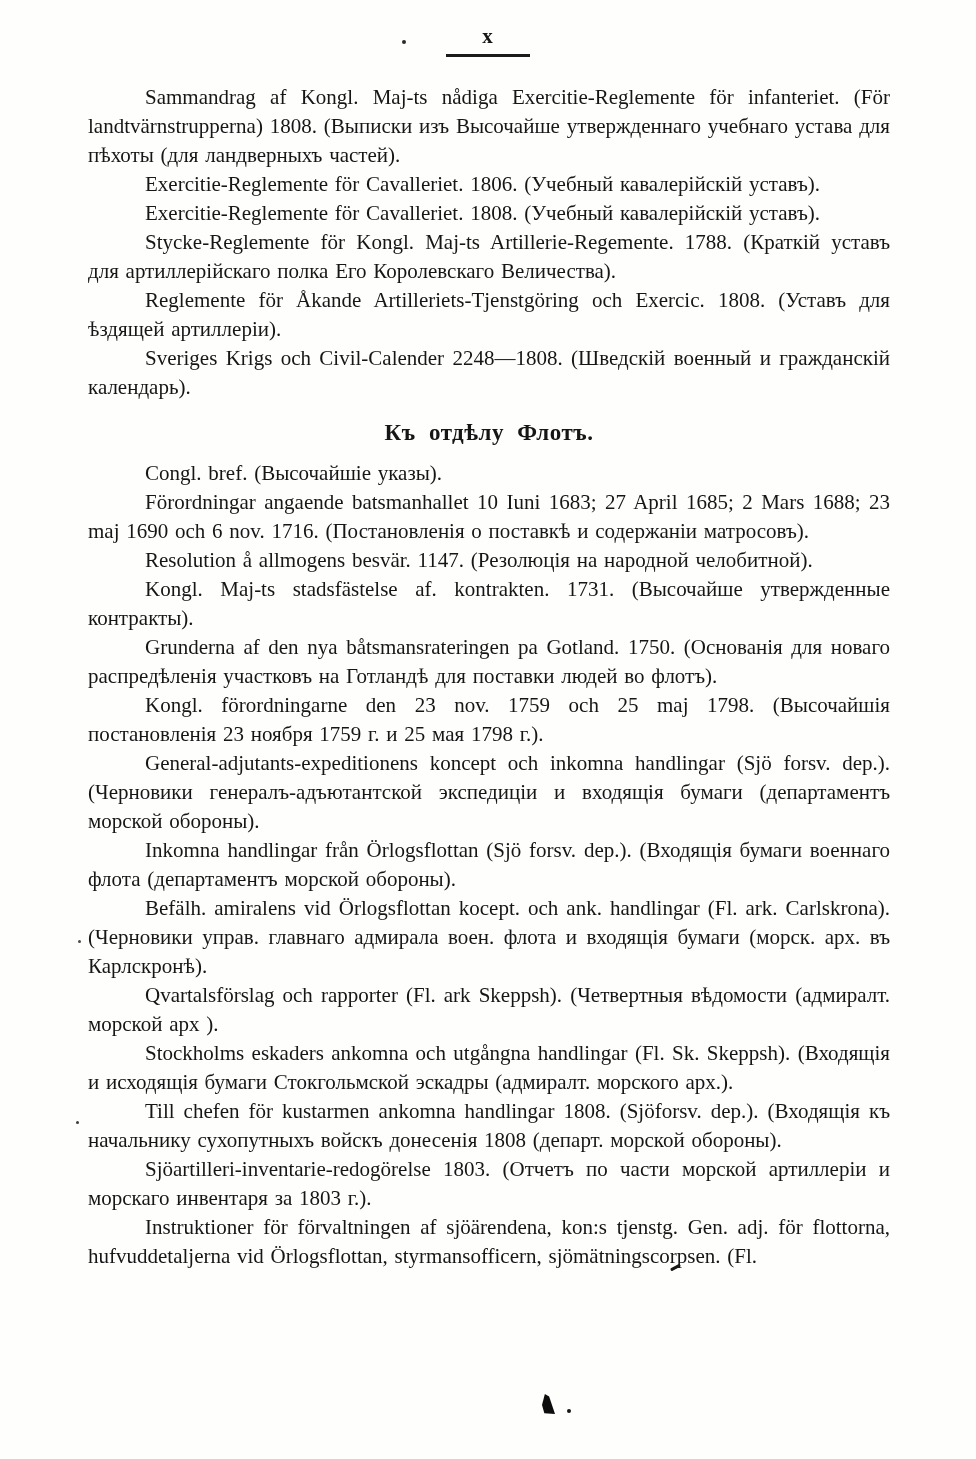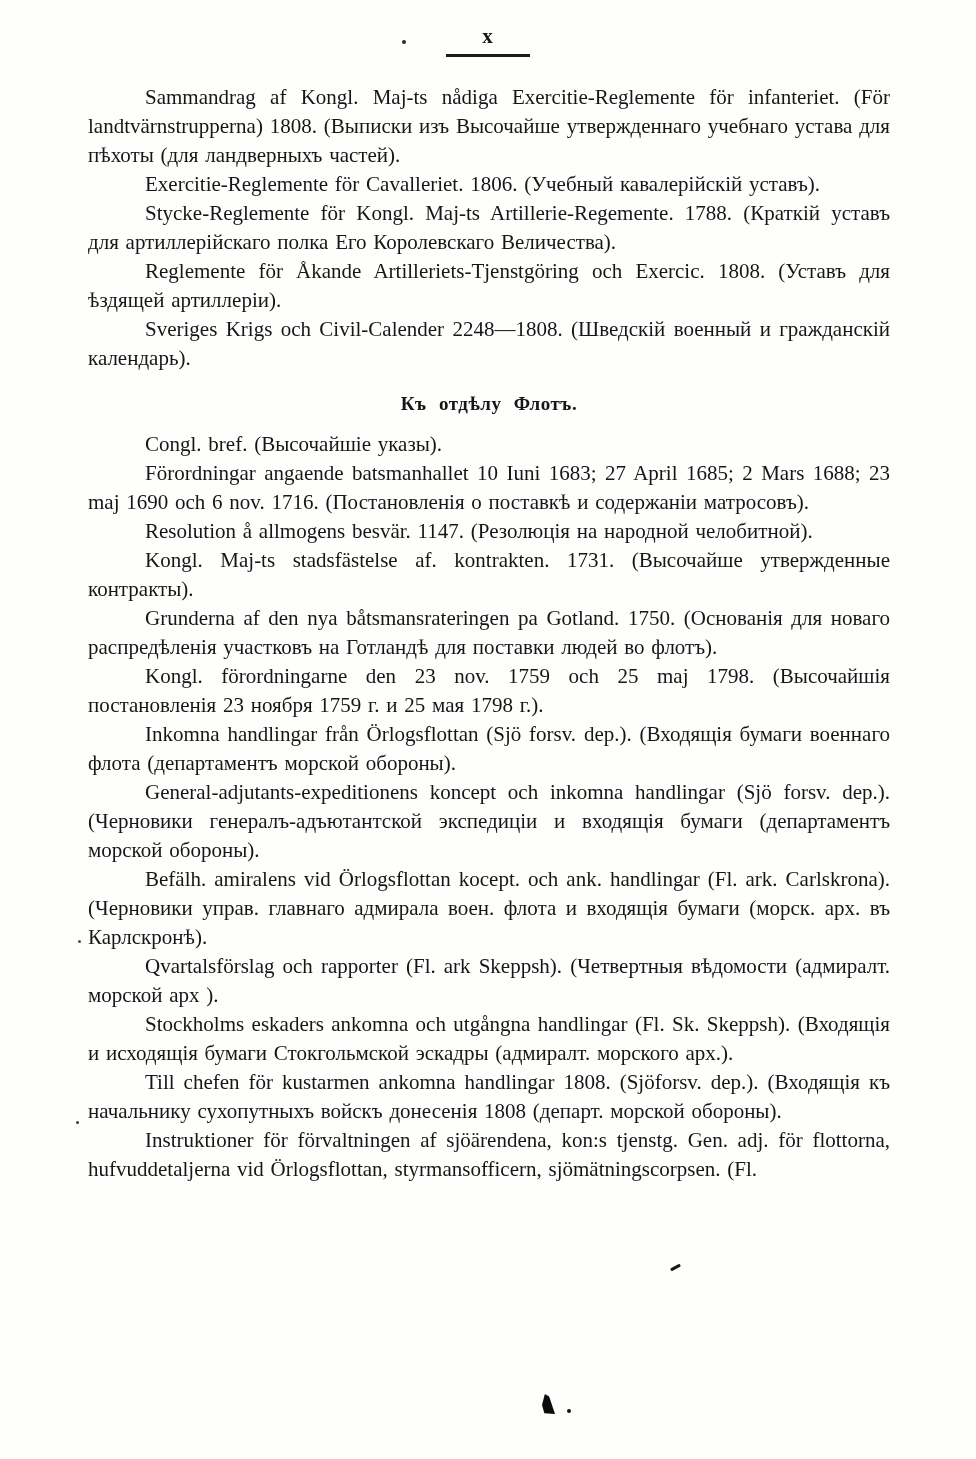--- a/index.html
+++ b/index.html
@@ -40,21 +40,21 @@
     line-height: 29px;
     text-align: justify;
     word-spacing: 1.5px;
   }
   .entry {
     margin: 0;
     text-indent: 57px;
   }
   .section-heading {
     margin: 16px 0 12px 0;
-    font-size: 19px;
+    font-size: 23px;
     font-weight: bold;
     text-align: center;
     text-indent: 0;
     letter-spacing: 0.5px;
     word-spacing: 7px;
   }
   .ink-mark {
     position: absolute;
     background: #171717;
   }
@@ -70,38 +70,40 @@
 
 <div class="page">
 
   <div class="header-area">
     <span class="page-number">x</span>
   </div>
 
   <div class="text-block">
     <p class="entry">Sammandrag af Kongl. Maj-ts nådiga Exercitie-Reglemente för infanteriet. (För landtvärnstrupperna) 1808. (Выписки изъ Высочайше утвержденнаго учебнаго устава для пѣхоты (для ландверныхъ частей).</p>
     <p class="entry">Exercitie-Reglemente för Cavalleriet. 1806. (Учебный кавалерійскій уставъ).</p>
+    <p class="entry">Exercitie-Reglemente för Cavalleriet. 1808. (Учебный кавалерійскій уставъ).</p>
     <p class="entry">Stycke-Reglemente för Kongl. Maj-ts Artillerie-Regemente. 1788. (Краткій уставъ для артиллерійскаго полка Его Королевскаго Величества).</p>
     <p class="entry">Reglemente för Åkande Artilleriets-Tjenstgöring och Exercic. 1808. (Уставъ для ѣздящей артиллеріи).</p>
     <p class="entry">Sveriges Krigs och Civil-Calender 2248—1808. (Шведскій военный и гражданскій календарь).</p>
 
     <h2 class="section-heading">Къ отдѣлу Флотъ.</h2>
 
     <p class="entry">Congl. bref. (Высочайшіе указы).</p>
     <p class="entry">Förordningar angaende batsmanhallet 10 Iuni 1683; 27 April 1685; 2 Mars 1688; 23 maj 1690 och 6 nov. 1716. (Постановленія о поставкѣ и содержаніи матросовъ).</p>
     <p class="entry">Resolution å allmogens besvär. 1147. (Резолюція на народной челобитной).</p>
     <p class="entry">Kongl. Maj-ts stadsfästelse af. kontrakten. 1731. (Высочайше утвержденные контракты).</p>
     <p class="entry">Grunderna af den nya båtsmansrateringen pa Gotland. 1750. (Основанія для новаго распредѣленія участковъ на Готландѣ для поставки людей во флотъ).</p>
     <p class="entry">Kongl. förordningarne den 23 nov. 1759 och 25 maj 1798. (Высочайшія постановленія 23 ноября 1759 г. и 25 мая 1798 г.).</p>
+    <p class="entry">General-adjutants-expeditionens koncept och inkomna handlingar (Sjö forsv. dep.). (Черновики генералъ-адъютантской экспедиціи и входящія бумаги (департаментъ морской обороны).</p>
     <p class="entry">Inkomna handlingar från Örlogsflottan (Sjö forsv. dep.). (Входящія бумаги военнаго флота (департаментъ морской обороны).</p>
-    <p class="entry">General-adjutants-expeditionens koncept och inkomna handlingar (Sjö forsv. dep.). (Черновики генералъ-адъютантской экспедиціи и входящія бумаги (департаментъ морской обороны).</p>
     <p class="entry">Befälh. amiralens vid Örlogsflottan kocept. och ank. handlingar (Fl. ark. Carlskrona). (Черновики управ. главнаго адмирала воен. флота и входящія бумаги (морск. арх. въ Карлскронѣ).</p>
     <p class="entry">Qvartalsförslag och rapporter (Fl. ark Skeppsh). (Четвертныя вѣдомости (адмиралт. морской арх ).</p>
     <p class="entry">Stockholms eskaders ankomna och utgångna handlingar (Fl. Sk. Skeppsh). (Входящія и исходящія бумаги Стокгольмской эскадры (адмиралт. морского арх.).</p>
     <p class="entry">Till chefen för kustarmen ankomna handlingar 1808. (Sjöforsv. dep.). (Входящія къ начальнику сухопутныхъ войскъ донесенія 1808 (департ. морской обороны).</p>
+    <p class="entry">Sjöartilleri-inventarie-redogörelse 1803. (Отчетъ по части морской артиллеріи и морскаго инвентаря за 1803 г.).</p>
     <p class="entry">Instruktioner för förvaltningen af sjöärendena, kon:s tjenstg. Gen. adj. för flottorna, hufvuddetaljerna vid Örlogsflottan, styrmansofficern, sjömätningscorpsen. (Fl.</p>
   </div>
 
   <div class="ink-mark ink-dot-a"></div>
   <div class="ink-mark ink-dot-d"></div>
   <div class="ink-mark ink-dot-c"></div>
   <div class="ink-mark ink-slash"></div>
   <div class="ink-mark ink-blob"></div>
   <div class="ink-mark ink-dot-b"></div>
 

